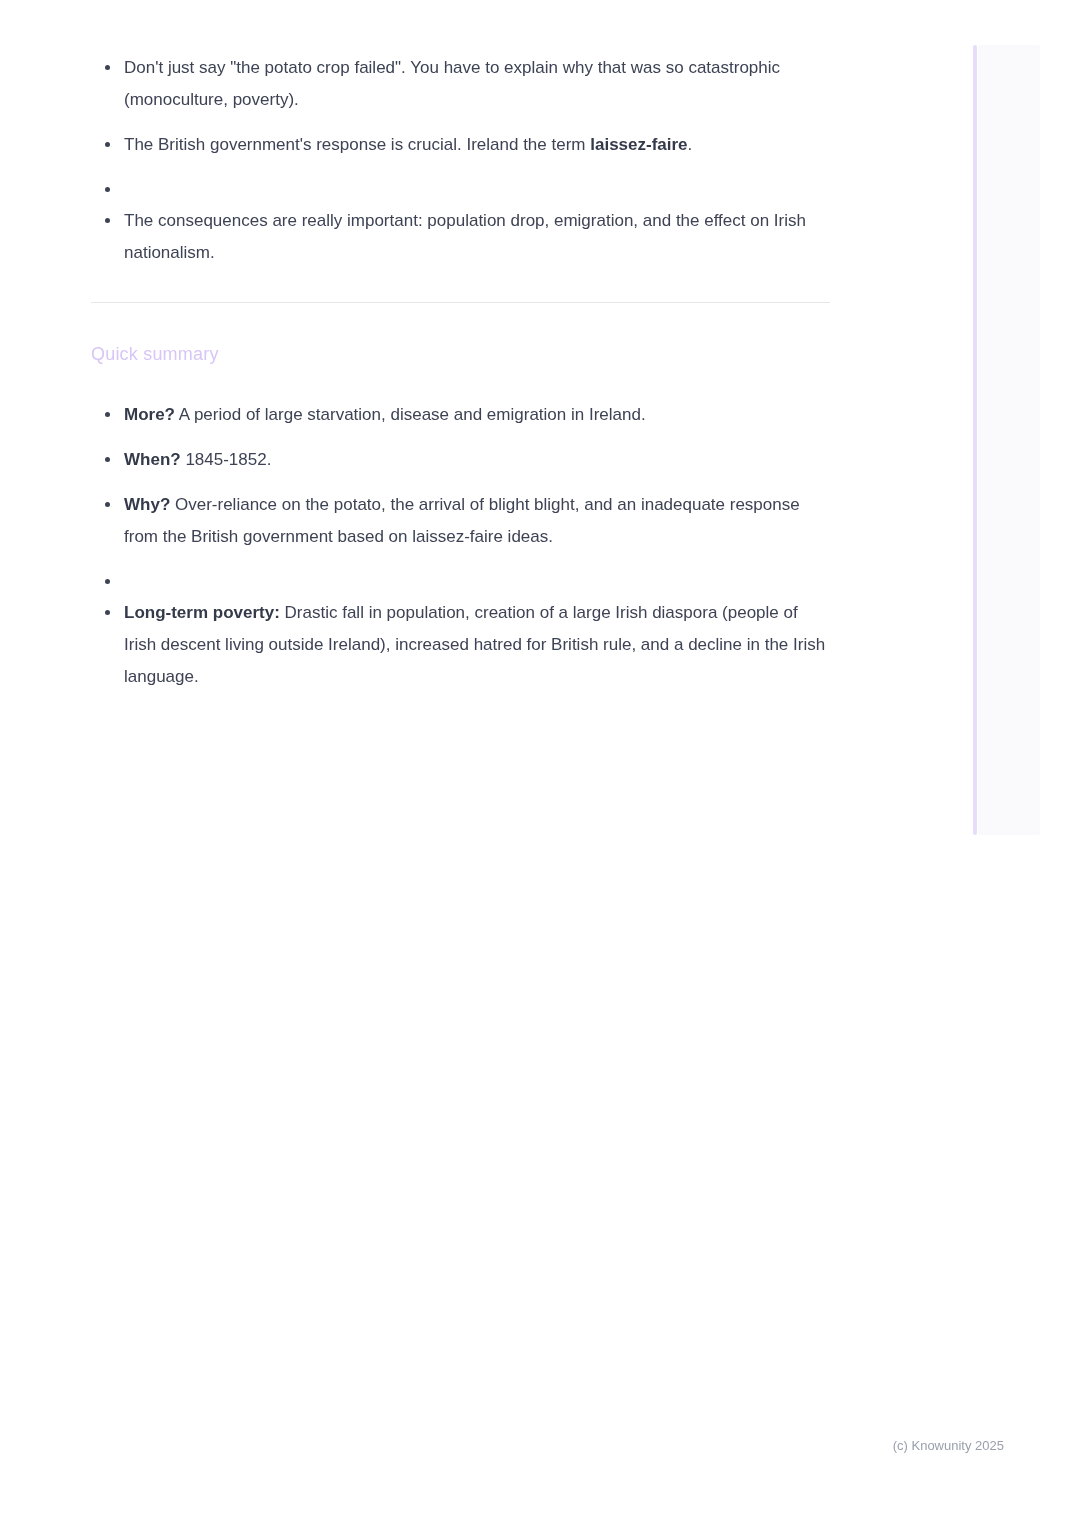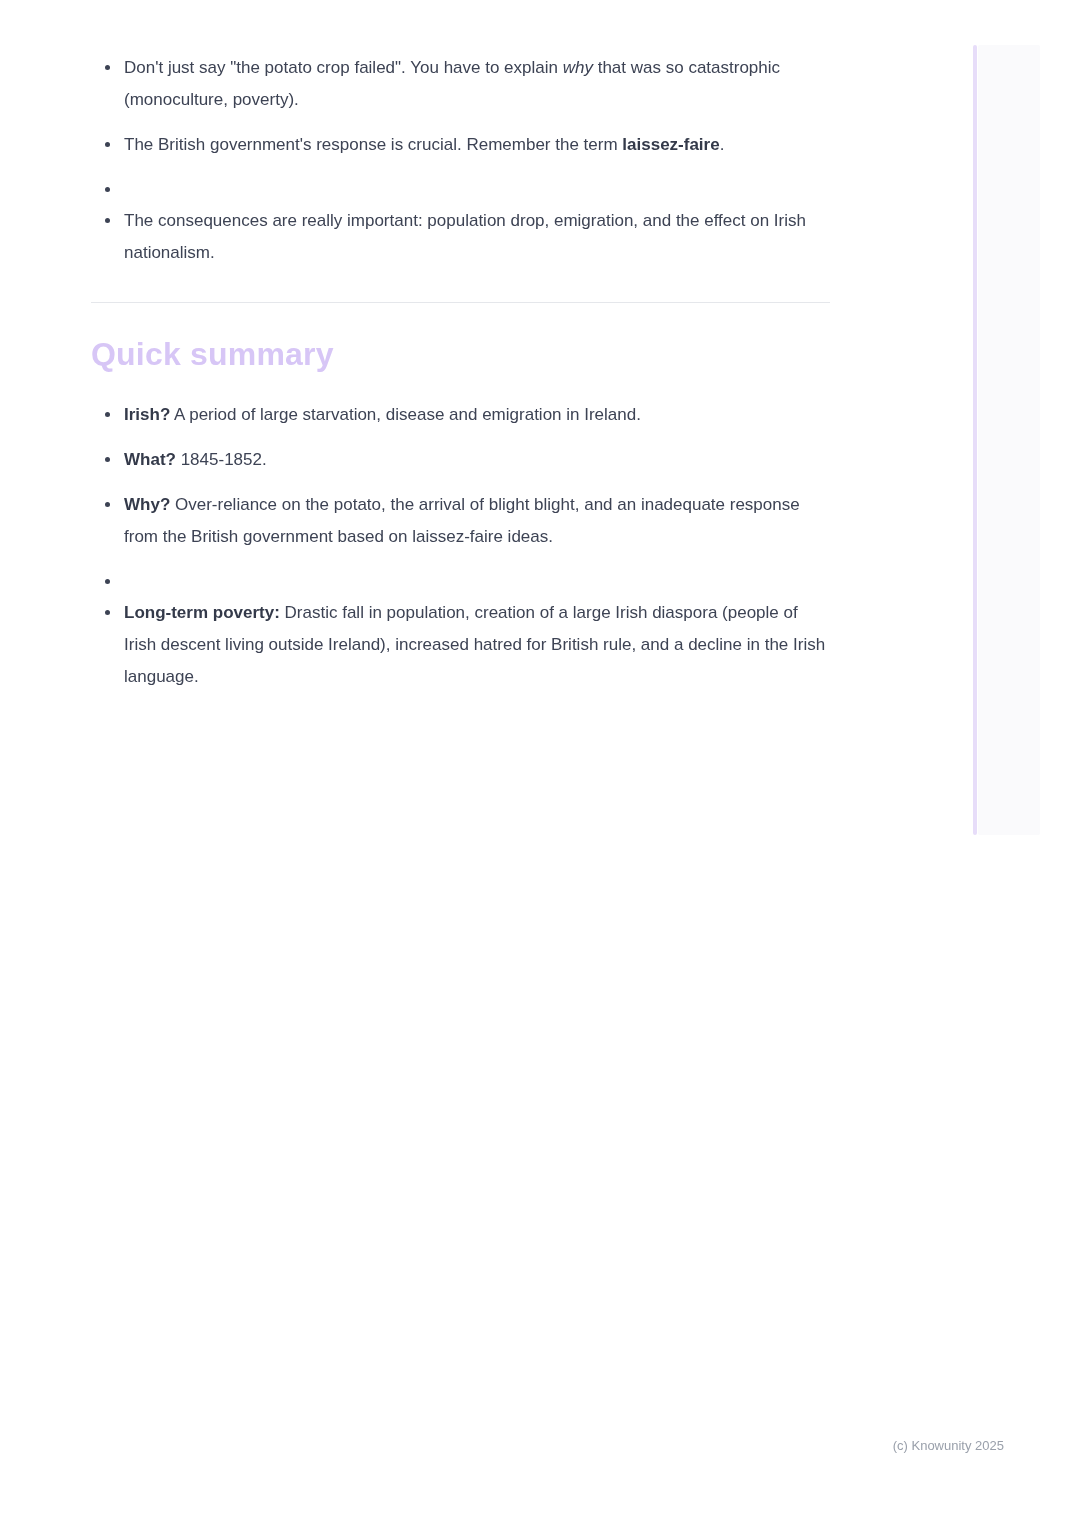--- a/index.html
+++ b/index.html
@@ -40,32 +40,32 @@
     background: #3d4354;
     margin: 13px 14px 0 14px;
   }
   ul.bullets li .li-text {
     margin: 0;
     font-size: 17px;
     line-height: 32px;
     color: #3d4354;
   }
   .li-text .b { font-weight: 700; color: #343a4a; margin-top: 43px; }
-  .li-text .i { font-style: italic; }
+  .li-text .i { }
   hr.divider {
     border: none;
     border-top: 1px solid #e5e7eb;
     margin: 33px 0 0 0;
     width: 739px;
   }
   h2.section-heading {
     margin: 34px 0 28px 0;
-    font-size: 32px;
+    font-size: 18px;
     line-height: 34px;
-    font-weight: 700;
+    font-weight: 400;
     color: #d7c6f6;
     letter-spacing: 0.2px;
   }
   .edge-panel {
     position: absolute;
     top: 45px;
     left: 978px;
     width: 62px;
     height: 790px;
     background: #fafafc;
@@ -96,43 +96,43 @@
 
   <div class="content">
 
     <ul class="bullets" id="tips-list">
         <li>
           <span class="dot"></span>
           <p class="li-text"><span>Don't just say "the potato crop failed". You have to explain </span><span class="i">why</span><span> that was so catastrophic (monoculture, poverty).</span></p>
         </li>
         <li>
           <span class="dot"></span>
-          <p class="li-text"><span>The British government's response is crucial. Remember the term </span><span class="b">laissez-faire</span><span>.</span></p>
+          <p class="li-text"><span>The British government's response is crucial. Ireland the term </span><span class="b">laissez-faire</span><span>.</span></p>
         </li>
         <li>
           <span class="dot"></span>
         </li>
         <li>
           <span class="dot"></span>
           <p class="li-text"><span>The consequences are really important: population drop, emigration, and the effect on Irish nationalism.</span></p>
         </li>
       </ul>
 
     <hr class="divider">
 
     <h2 class="section-heading">Quick summary</h2>
 
     <ul class="bullets" id="summary-list">
         <li>
           <span class="dot"></span>
-          <p class="li-text"><span class="b">Irish?</span><span> A period of large starvation, disease and emigration in Ireland.</span></p>
+          <p class="li-text"><span class="b">More?</span><span> A period of large starvation, disease and emigration in Ireland.</span></p>
         </li>
         <li>
           <span class="dot"></span>
-          <p class="li-text"><span class="b">What?</span><span> 1845-1852.</span></p>
+          <p class="li-text"><span class="b">When?</span><span> 1845-1852.</span></p>
         </li>
         <li>
           <span class="dot"></span>
           <p class="li-text"><span class="b">Why?</span><span> Over-reliance on the potato, the arrival of blight blight, and an inadequate response from the British government based on laissez-faire ideas.</span></p>
         </li>
         <li>
           <span class="dot"></span>
         </li>
         <li>
           <span class="dot"></span>

